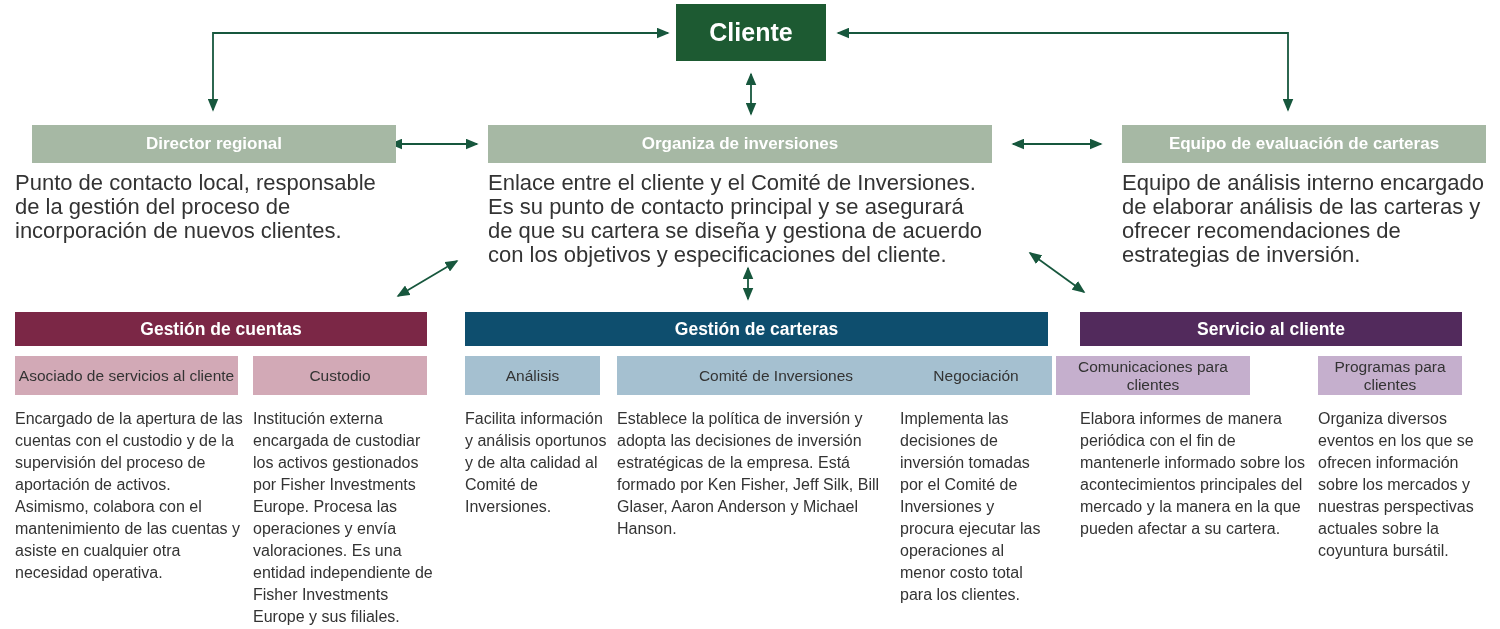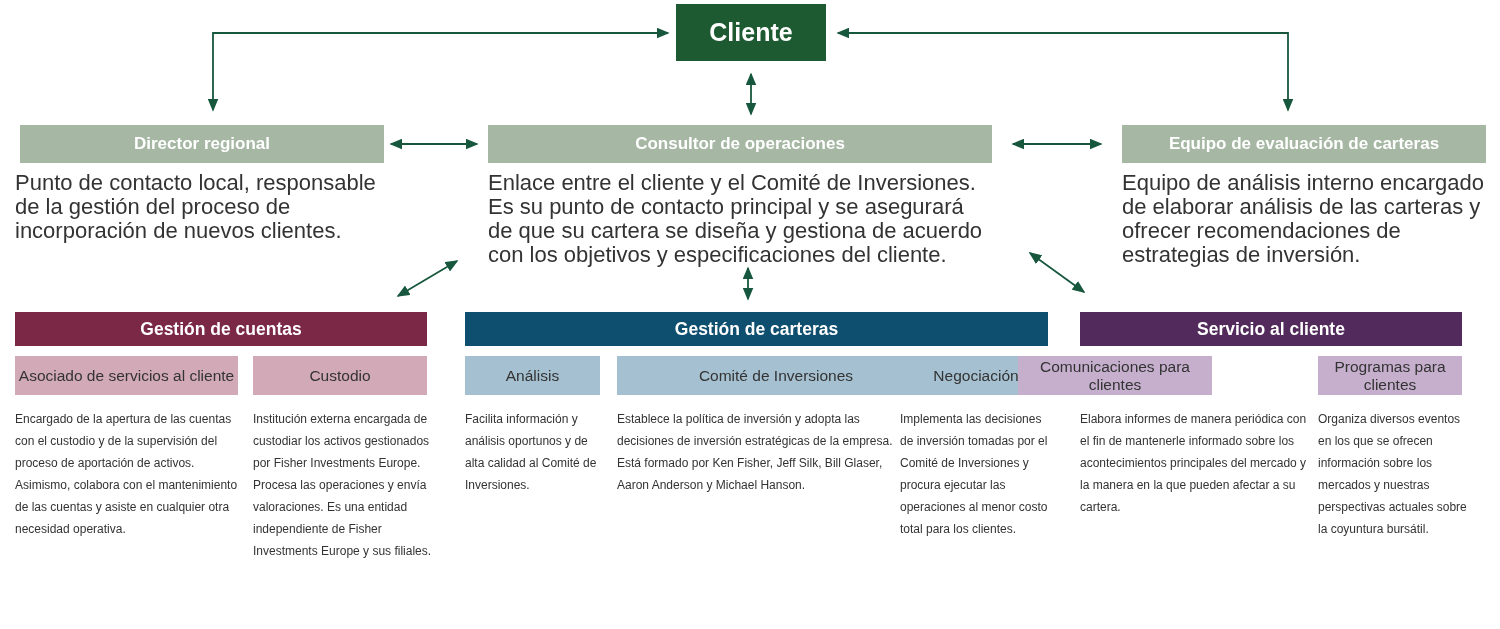--- a/index.html
+++ b/index.html
@@ -32,21 +32,21 @@
   .purple{background:var(--purple,#522a5c);}
   
   .subHdr{
     height:39px;display:flex;align-items:center;justify-content:center;text-align:center;
     font-size:15.5px;line-height:1.15;color:var(--text,#333333);
   }
   .pink{background:var(--pink,#d2a9b6);}
   .blue{background:var(--blue,#a5c0d0);}
   .lilac{background:var(--lilac,#c5afcd);}
   
-  .body{font-size:12px;line-height:22px;color:var(--text,#333333);white-space:pre-line;}
+  .body{font-size:16px;line-height:22px;color:var(--text,#333333);white-space:pre-line;}
 </style>
 </head>
 <body>
 
 <div class="canvas">
 
   <svg class="arrows">
     <defs>
       <marker id="arw" viewBox="0 0 12 10" refX="10.5" refY="5" markerWidth="13" markerHeight="11" markerUnits="userSpaceOnUse" orient="auto-start-reverse">
         <path class="head" d="M0,0 L12,5 L0,10 z"></path>
@@ -57,38 +57,38 @@
     <path class="conn" d="M751 74 L751 114" marker-start="url(#arw)" marker-end="url(#arw)"></path>
     <path class="conn" d="M391 144 L477 144" marker-start="url(#arw)" marker-end="url(#arw)"></path>
     <path class="conn" d="M1013 144 L1101 144" marker-start="url(#arw)" marker-end="url(#arw)"></path>
     <path class="conn" d="M398 296 L457 261" marker-start="url(#arw)" marker-end="url(#arw)"></path>
     <path class="conn" d="M748 268 L748 299" marker-start="url(#arw)" marker-end="url(#arw)"></path>
     <path class="conn" d="M1030 253 L1084 292" marker-start="url(#arw)" marker-end="url(#arw)"></path>
   </svg>
 
   <div class="abs cliente" style="left:676px;top:4px;width:150px;height:57px;">Cliente</div>
 
-  <div class="abs sageHdr" style="left:20px;top:125px;width:364px;">Director regional</div>
-  <div class="abs sageHdr" style="left:488px;top:125px;width:504px;">Consultor de operaciones</div>
+  <div class="abs sageHdr" style="left:32px;top:125px;width:364px;">Director regional</div>
+  <div class="abs sageHdr" style="left:488px;top:125px;width:504px;">Organiza de inversiones</div>
   <div class="abs sageHdr" style="left:1122px;top:125px;width:364px;">Equipo de evaluación de carteras</div>
 
   <div class="abs desc" style="left:15px;top:171px;width:372px;">Punto de contacto local, responsable de la gestión del proceso de incorporación de nuevos clientes.</div>
   <div class="abs desc" style="left:488px;top:171px;width:502px;">Enlace entre el cliente y el Comité de Inversiones. Es su punto de contacto principal y se asegurará de que su cartera se diseña y gestiona de acuerdo con los objetivos y especificaciones del cliente.</div>
   <div class="abs desc" style="left:1122px;top:171px;width:372px;">Equipo de análisis interno encargado de elaborar análisis de las carteras y ofrecer recomendaciones de estrategias de inversión.</div>
 
   <div class="abs grpHdr maroon" style="left:15px;top:312px;width:412px;">Gestión de cuentas</div>
   <div class="abs grpHdr teal" style="left:465px;top:312px;width:583px;">Gestión de carteras</div>
   <div class="abs grpHdr purple" style="left:1080px;top:312px;width:382px;">Servicio al cliente</div>
 
   <div class="abs subHdr pink" style="left:15px;top:356px;width:223px;">Asociado de servicios al cliente</div>
   <div class="abs subHdr pink" style="left:253px;top:356px;width:174px;">Custodio</div>
   <div class="abs subHdr blue" style="left:465px;top:356px;width:135px;">Análisis</div>
   <div class="abs subHdr blue" style="left:617px;top:356px;width:318px;">Comité de Inversiones</div>
   <div class="abs subHdr blue" style="left:900px;top:356px;width:152px;">Negociación</div>
-  <div class="abs subHdr lilac" style="left:1018px;top:356px;width:194px;">Comunicaciones para clientes</div>
+  <div class="abs subHdr lilac" style="left:1056px;top:356px;width:194px;">Comunicaciones para clientes</div>
   <div class="abs subHdr lilac" style="left:1318px;top:356px;width:144px;">Programas para clientes</div>
 
   <div class="abs body" style="left:15px;top:408px;width:235px;">Encargado de la apertura de las cuentas con el custodio y de la supervisión del proceso de aportación de activos.
 Asimismo, colabora con el mantenimiento de las cuentas y asiste en cualquier otra necesidad operativa.</div>
   <div class="abs body" style="left:253px;top:408px;width:182px;">Institución externa encargada de custodiar los activos gestionados por Fisher Investments Europe. Procesa las operaciones y envía valoraciones. Es una entidad independiente de Fisher Investments Europe y sus filiales.</div>
   <div class="abs body" style="left:465px;top:408px;width:142px;">Facilita información y análisis oportunos y de alta calidad al Comité de Inversiones.</div>
   <div class="abs body" style="left:617px;top:408px;width:285px;">Establece la política de inversión y adopta las decisiones de inversión estratégicas de la empresa. Está formado por Ken Fisher, Jeff Silk, Bill Glaser, Aaron Anderson y Michael Hanson.</div>
   <div class="abs body" style="left:900px;top:408px;width:150px;">Implementa las decisiones de inversión tomadas por el Comité de Inversiones y procura ejecutar las operaciones al menor costo total para los clientes.</div>
   <div class="abs body" style="left:1080px;top:408px;width:228px;">Elabora informes de manera periódica con el fin de mantenerle informado sobre los acontecimientos principales del mercado y la manera en la que pueden afectar a su cartera.</div>
   <div class="abs body" style="left:1318px;top:408px;width:158px;">Organiza diversos eventos en los que se ofrecen información sobre los mercados y nuestras perspectivas actuales sobre la coyuntura bursátil.</div>

